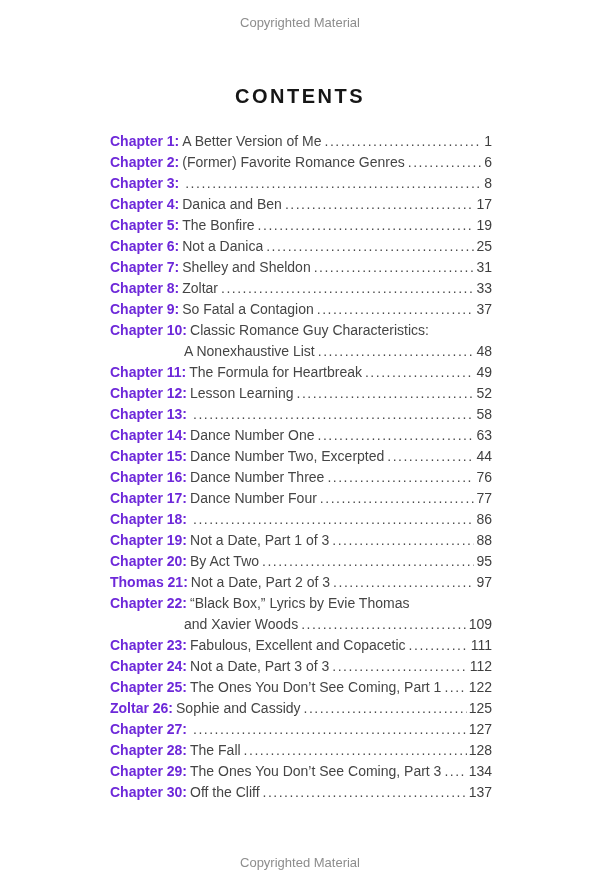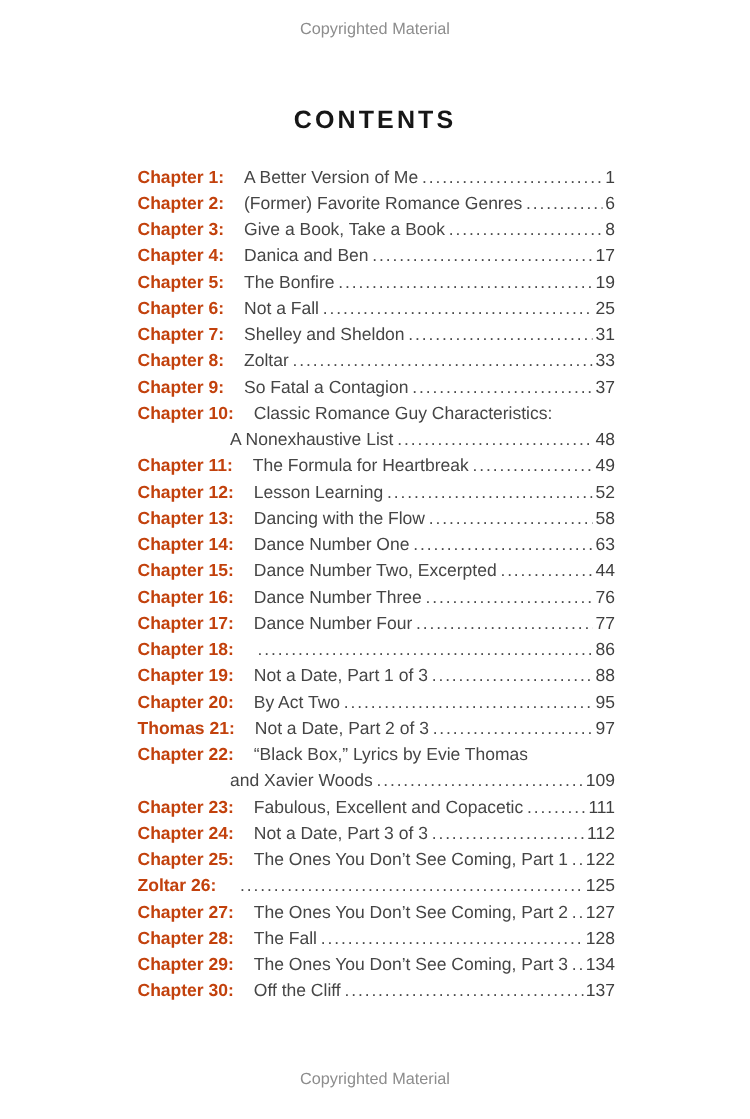--- a/index.html
+++ b/index.html
@@ -45,22 +45,22 @@
   .toc-line {
     display: flex;
     align-items: baseline;
     height: 21px;
     line-height: 21px;
     white-space: nowrap;
   }
   .toc-line.continuation { padding-left: 74px; }
   .toc-label {
     font-weight: 700;
-    color: #c2410c;
-    margin-right: 16px;
+    color: #6d28d9;
+    margin-right: 3px;
     flex: 0 0 auto;
   }
   .toc-title { flex: 0 1 auto; overflow: hidden; }
   .leader {
     flex: 1 1 0;
     overflow: hidden;
     white-space: nowrap;
     color: #4a4a4a;
     letter-spacing: 1.5px;
     margin: 0 2px 0 3px;
@@ -91,42 +91,41 @@
 
   <div class="toc-line">
     <span class="toc-label">Chapter 2:</span>
     <span class="toc-title">(Former) Favorite Romance Genres</span>
     <span class="leader">........................................................................................................................</span>
     <span class="toc-page">6</span>
   </div>
 
   <div class="toc-line">
     <span class="toc-label">Chapter 3:</span>
-    <span class="toc-title">Give a Book, Take a Book</span>
     <span class="leader">........................................................................................................................</span>
     <span class="toc-page">8</span>
   </div>
 
   <div class="toc-line">
     <span class="toc-label">Chapter 4:</span>
     <span class="toc-title">Danica and Ben</span>
     <span class="leader">........................................................................................................................</span>
     <span class="toc-page">17</span>
   </div>
 
   <div class="toc-line">
     <span class="toc-label">Chapter 5:</span>
     <span class="toc-title">The Bonfire</span>
     <span class="leader">........................................................................................................................</span>
     <span class="toc-page">19</span>
   </div>
 
   <div class="toc-line">
     <span class="toc-label">Chapter 6:</span>
-    <span class="toc-title">Not a Fall</span>
+    <span class="toc-title">Not a Danica</span>
     <span class="leader">........................................................................................................................</span>
     <span class="toc-page">25</span>
   </div>
 
   <div class="toc-line">
     <span class="toc-label">Chapter 7:</span>
     <span class="toc-title">Shelley and Sheldon</span>
     <span class="leader">........................................................................................................................</span>
     <span class="toc-page">31</span>
   </div>
@@ -164,21 +163,20 @@
 
   <div class="toc-line">
     <span class="toc-label">Chapter 12:</span>
     <span class="toc-title">Lesson Learning</span>
     <span class="leader">........................................................................................................................</span>
     <span class="toc-page">52</span>
   </div>
 
   <div class="toc-line">
     <span class="toc-label">Chapter 13:</span>
-    <span class="toc-title">Dancing with the Flow</span>
     <span class="leader">........................................................................................................................</span>
     <span class="toc-page">58</span>
   </div>
 
   <div class="toc-line">
     <span class="toc-label">Chapter 14:</span>
     <span class="toc-title">Dance Number One</span>
     <span class="leader">........................................................................................................................</span>
     <span class="toc-page">63</span>
   </div>
@@ -257,27 +255,27 @@
 
   <div class="toc-line">
     <span class="toc-label">Chapter 25:</span>
     <span class="toc-title">The Ones You Don’t See Coming, Part 1</span>
     <span class="leader">........................................................................................................................</span>
     <span class="toc-page">122</span>
   </div>
 
   <div class="toc-line">
     <span class="toc-label">Zoltar 26:</span>
+    <span class="toc-title">Sophie and Cassidy</span>
     <span class="leader">........................................................................................................................</span>
     <span class="toc-page">125</span>
   </div>
 
   <div class="toc-line">
     <span class="toc-label">Chapter 27:</span>
-    <span class="toc-title">The Ones You Don’t See Coming, Part 2</span>
     <span class="leader">........................................................................................................................</span>
     <span class="toc-page">127</span>
   </div>
 
   <div class="toc-line">
     <span class="toc-label">Chapter 28:</span>
     <span class="toc-title">The Fall</span>
     <span class="leader">........................................................................................................................</span>
     <span class="toc-page">128</span>
   </div>

